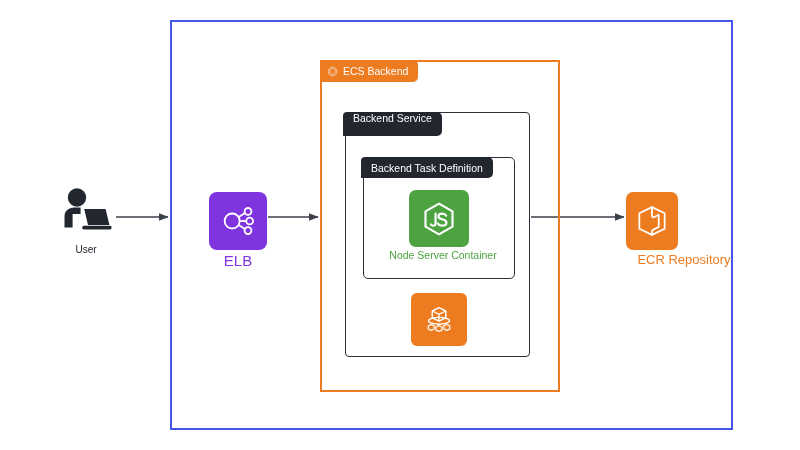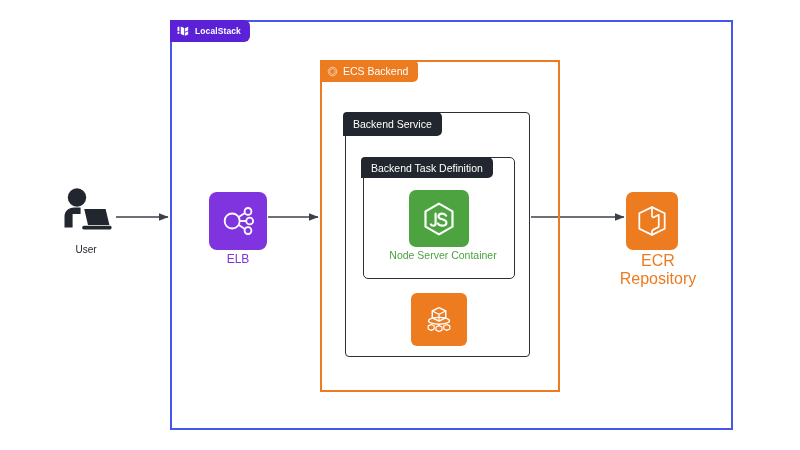--- a/index.html
+++ b/index.html
@@ -92,21 +92,21 @@
     background: transparent;
   }
   .service-badge {
     position: absolute;
     left: 343px;
     top: 112px;
     height: 21px;
     background: #22262E;
     border-radius: 4px 5px 5px 0;
     display: flex;
-    align-items: center;
+    align-items: flex-end;
     padding: 12px 10px;
     box-sizing: border-box;
   }
   .service-badge .svc-label {
     color: #ffffff;
     font-size: 10.5px;
     white-space: nowrap;
   }
 
   
@@ -217,44 +217,44 @@
     display: flex;
     align-items: center;
     justify-content: center;
   }
   .elb-caption {
     position: absolute;
     left: 199px;
     top: 252px;
     width: 78px;
     text-align: center;
-    font-size: 12px;
+    font-size: 15px;
     color: #8034E0;
   }
 
   
   .ecr-tile {
     position: absolute;
     left: 626px;
     top: 192px;
     width: 52px;
     height: 58px;
     background: #ED7B20;
     border-radius: 7px;
     display: flex;
     align-items: center;
     justify-content: center;
   }
   .ecr-caption {
     position: absolute;
-    left: 608px;
+    left: 634px;
     top: 252px;
     width: 100px;
     text-align: center;
-    font-size: 16px;
+    font-size: 13px;
     color: #ED7B20;
   }
 
   
   .arrow-layer {
     position: absolute;
     left: 0; top: 0;
     width: 800px; height: 450px;
     pointer-events: none;
   }
@@ -269,30 +269,20 @@
       <marker id="arrowhead" markerWidth="7" markerHeight="7" refX="6.2" refY="3" orient="auto" markerUnits="strokeWidth">
         <path d="M0,0.4 L6.6,3 L0,5.6 Z" fill="#3C4149"></path>
       </marker>
     </defs>
     <line x1="116" y1="217" x2="168" y2="217" stroke="#3C4149" stroke-width="1.5" marker-end="url(#arrowhead)"></line>
     <line x1="268" y1="217" x2="318" y2="217" stroke="#3C4149" stroke-width="1.5" marker-end="url(#arrowhead)"></line>
     <line x1="531" y1="217" x2="624" y2="217" stroke="#3C4149" stroke-width="1.5" marker-end="url(#arrowhead)"></line>
   </svg>
 
   <div class="localstack-boundary"></div>
-  <div class="localstack-badge">
-    <svg class="ls-logo" width="13" height="13" viewBox="0 0 24 24">
-      <rect x="1" y="3" width="3.4" height="8.5" rx="0.6" fill="#ffffff"></rect>
-      <rect x="1" y="13" width="3.4" height="3.2" rx="0.6" fill="#ffffff"></rect>
-      <path d="M7 2.6 L13.2 5.6 L13.2 19.4 L7 16.4 Z" fill="#ffffff"></path>
-      <path d="M14.6 6.2 L20.6 3.4 L20.6 10 L14.6 12.6 Z" fill="#ffffff"></path>
-      <path d="M14.6 14.2 L20.6 11.6 L20.6 17.4 L14.6 20 Z" fill="#ffffff"></path>
-    </svg>
-    <span class="ls-label">LocalStack</span>
-  </div>
 
   <div class="ecs-boundary"></div>
   <div class="ecs-badge">
     <svg width="11" height="11" viewBox="0 0 24 24">
       <circle cx="12" cy="12" r="9.4" fill="none" stroke="#ffffff" stroke-width="1.5" opacity="0.85"></circle>
       <path d="M12 5.2 L17.6 8.5 L17.6 15.2 L12 18.5 L6.4 15.2 L6.4 8.5 Z" fill="none" stroke="#ffffff" stroke-width="1.4" opacity="0.85"></path>
     </svg>
     <span class="ecs-label">ECS Backend</span>
   </div>
 

